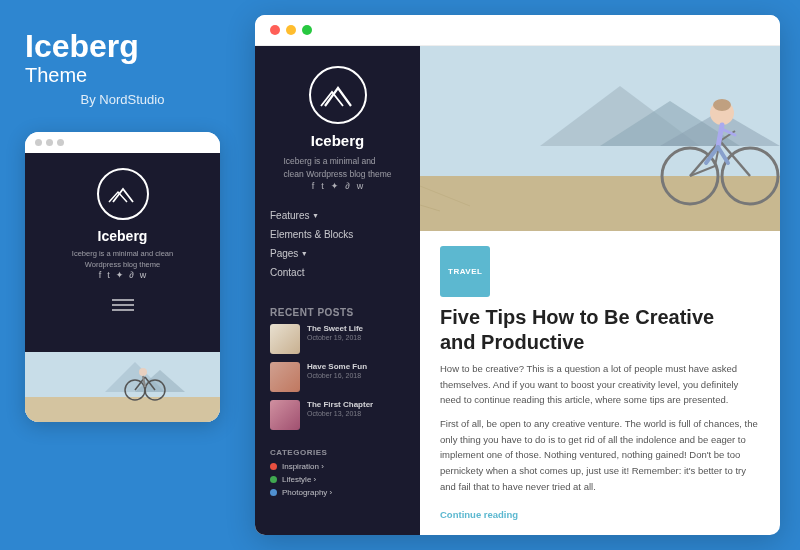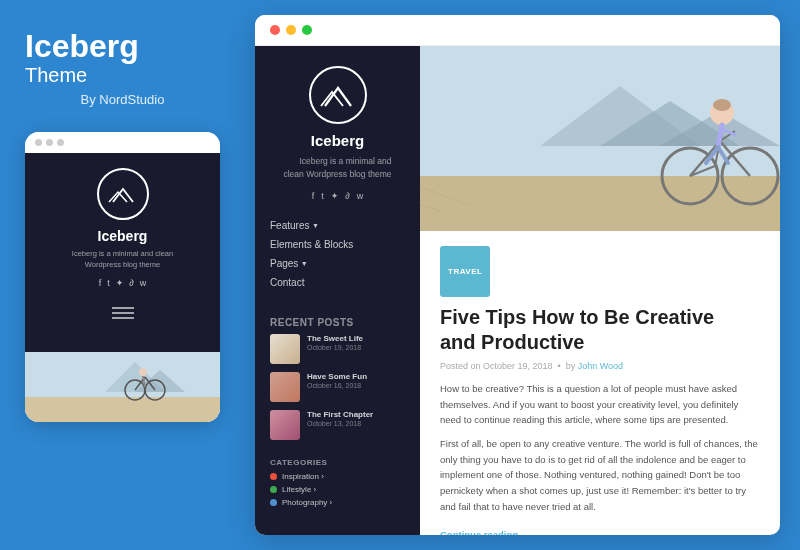--- a/index.html
+++ b/index.html
@@ -87,21 +87,20 @@
       color: white;
       font-size: 14px;
       font-weight: 600;
       margin-bottom: 5px;
     }
     .mobile-brand-desc {
       color: rgba(255,255,255,0.6);
       font-size: 8px;
       text-align: center;
       line-height: 1.4;
-      margin-bottom: 8px;
     }
     .mobile-social-icons {
       display: flex; gap: 6px; margin-bottom: 12px;
     }
     .mobile-social-icon {
       color: rgba(255,255,255,0.7);
       font-size: 9px;
     }
     .mobile-hamburger {
       width: 22px; height: 2px; background: rgba(255,255,255,0.6);
@@ -184,23 +183,23 @@
     }
     .sidebar-brand-name {
       color: white;
       font-size: 15px;
       font-weight: 600;
       margin-bottom: 6px;
     }
     .sidebar-brand-desc {
       color: rgba(255,255,255,0.55);
       font-size: 8.5px;
-      text-align: right;
+      text-align: left;
       line-height: 1.5;
-      margin-bottom: 10px;
+      margin-bottom: 0;
     }
     .sidebar-social {
       display: flex; gap: 7px; margin-bottom: 15px;
     }
     .sidebar-social span {
       color: rgba(255,255,255,0.65);
       font-size: 9px;
     }
     .sidebar-nav {
       width: 100%;
@@ -530,23 +529,20 @@
               <line x1="52" y1="38" x2="65" y2="44" stroke="#aaaaee" stroke-width="3" stroke-linecap="round"></line>
             </g>
           </svg>
         </div>
 
         <div class="article-content">
           <div class="article-tag">TRAVEL</div>
           <div class="article-title">
             Five Tips How to Be Creative<br>and Productive
           </div>
-          <div class="article-meta">
-            Posted on October 19, 2018 &nbsp;•&nbsp; by <a href="#">John Wood</a>
-          </div>
           <div class="article-body">
             <p>How to be creative? This is a question a lot of people must have asked themselves. And if you want to boost your creativity level, you definitely need to continue reading this article, where some tips are presented.</p>
             <p>First of all, be open to any creative venture. The world is full of chances, the only thing you have to do is to get rid of all the indolence and be eager to implement one of those. Nothing ventured, nothing gained! Don't be too pernickety when a shot comes up, just use it! Remember: it's better to try and fail that to have never tried at all.</p>
           </div>
           <a href="#" class="continue-reading">Continue reading</a>
         </div>
       </div>
 
     </div>
   </div>

